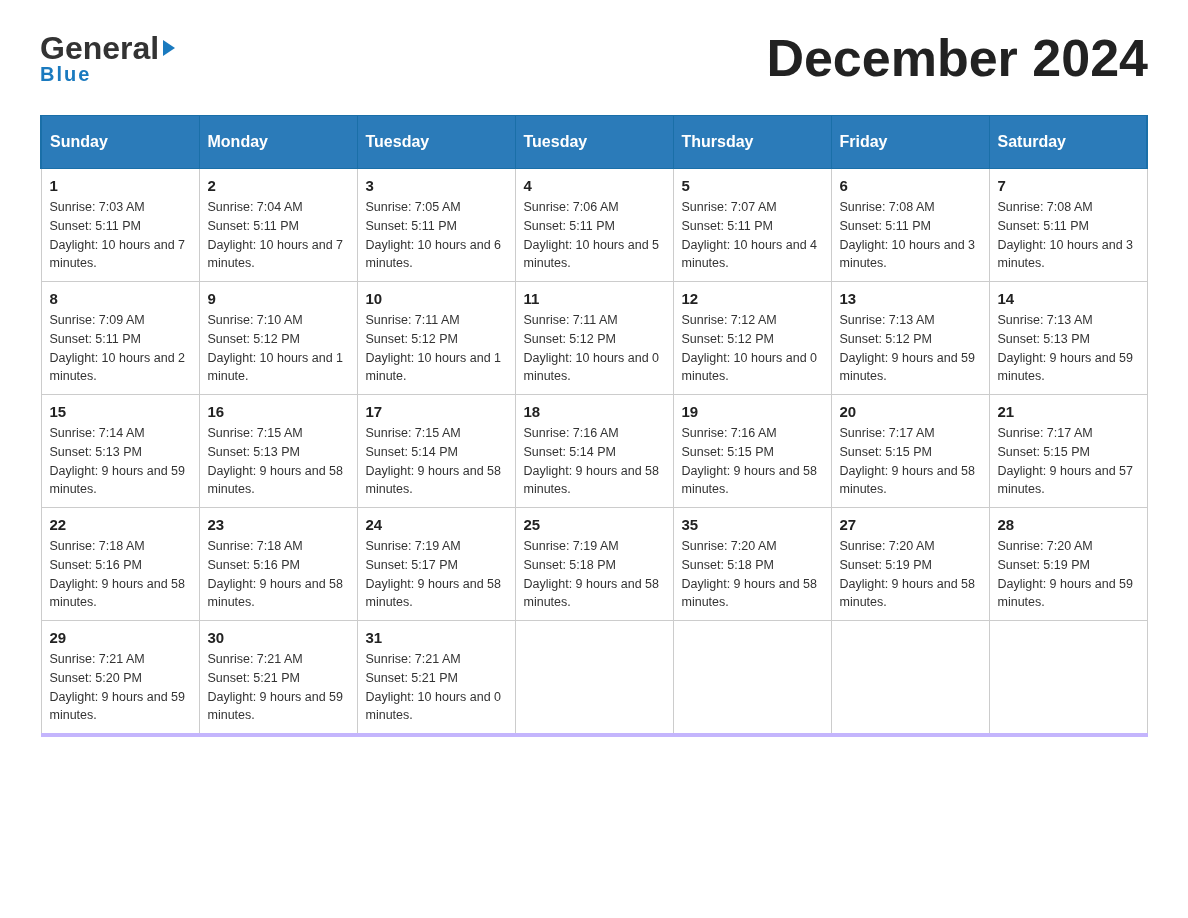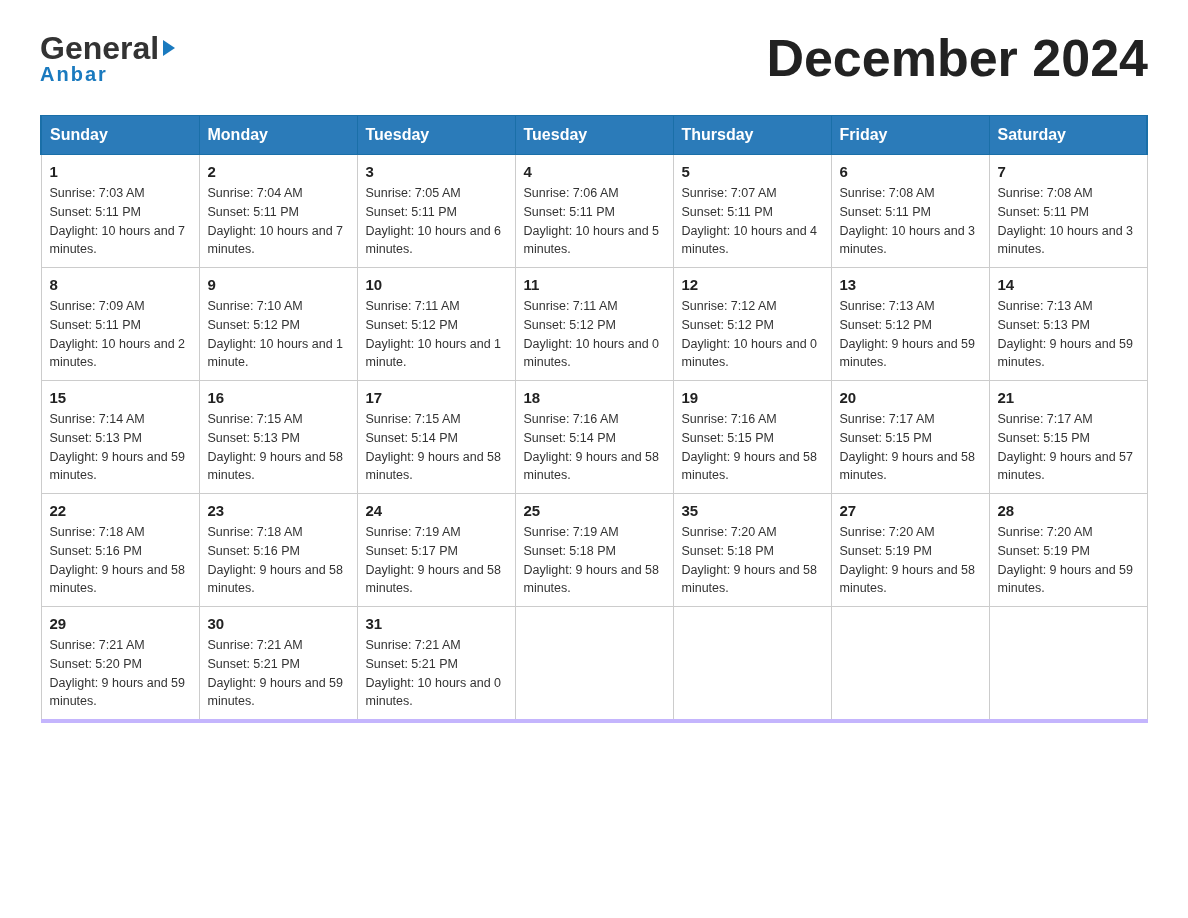--- a/index.html
+++ b/index.html
@@ -38,21 +38,21 @@
     table {
       width: 100%;
       border-collapse: collapse;
       table-layout: fixed;
     }
     thead tr th {
       background-color: #2b7bb9;
       color: #fff;
       font-size: 16px;
       font-weight: bold;
-      padding: 10px 8px;
+      padding: 17px 8px;
       text-align: left;
       border: 1px solid #1a6fa8;
     }
     tbody tr td {
       vertical-align: top;
       padding: 8px;
       border: 1px solid #ccc;
       font-size: 13px;
       color: #333;
       height: 110px;
@@ -85,21 +85,21 @@
   </style>
 </head>
 <body>
 
 <div class="header">
   <div class="logo">
     <div class="logo-wrapper">
       <span style="font-size:32px;font-weight:bold;color:#333;">General</span>
       <span style="display:inline-block;width:0;height:0;border-left:12px solid #1a7abf;border-top:8px solid transparent;border-bottom:8px solid transparent;margin-left:4px;margin-bottom:2px;"></span>
     </div>
-    <div style="font-size:20px;font-weight:bold;color:#1a7abf;letter-spacing:2px;margin-top:-4px;">Anbar</div>
+    <div style="font-size:20px;font-weight:bold;color:#1a7abf;letter-spacing:2px;margin-top:-4px;">Blue</div>
   </div>
   <div class="title-block">
     <div class="month-title">December 2024</div>
   </div>
 </div>
 
 <table>
   <thead>
     <tr>
     <th>Sunday</th>

